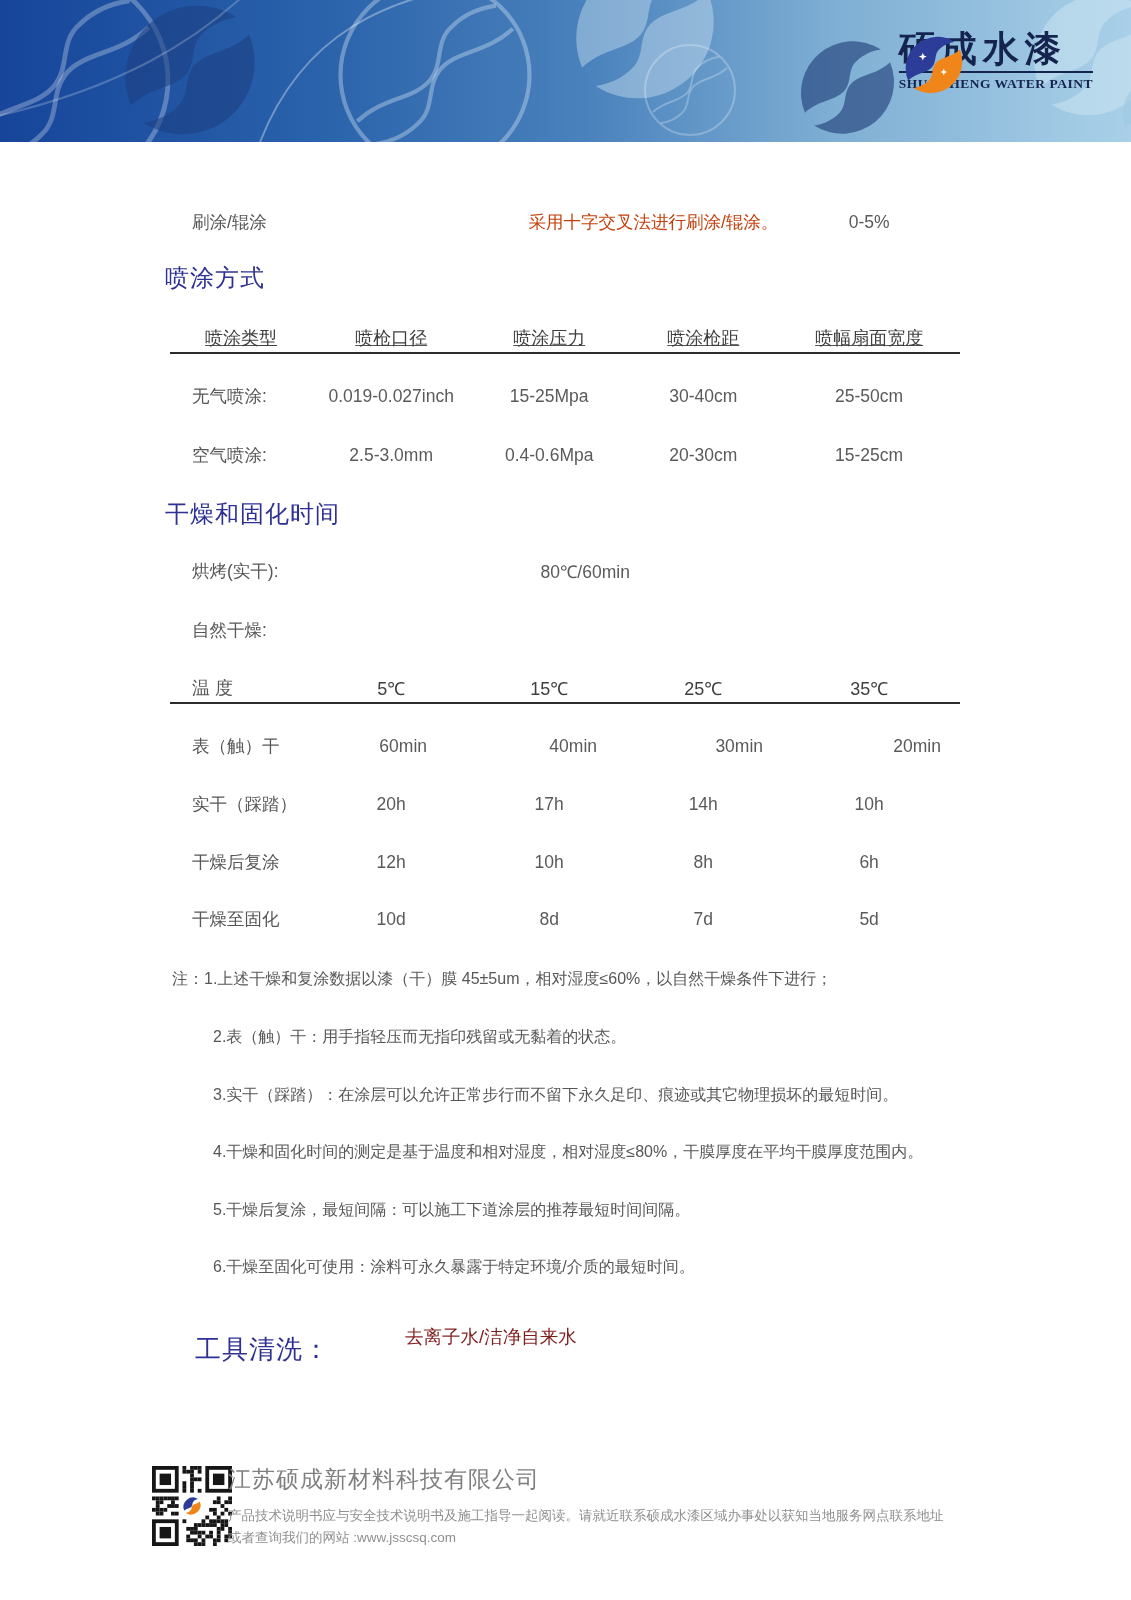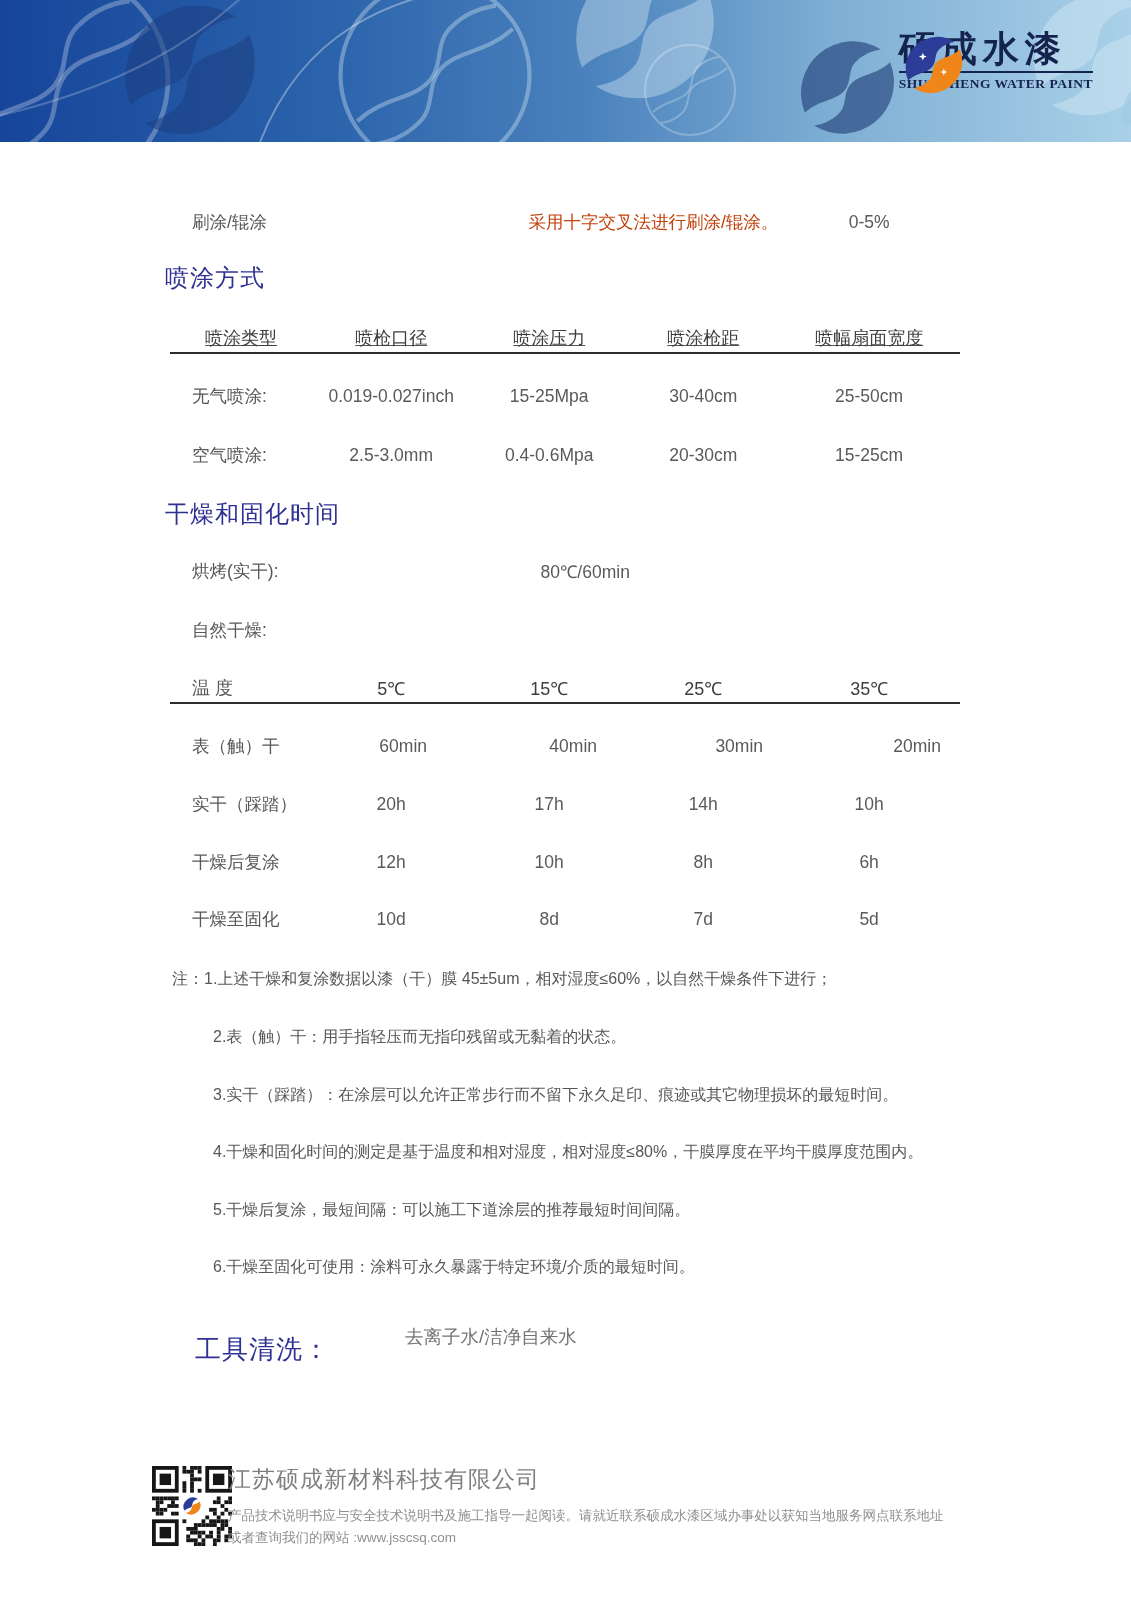--- a/index.html
+++ b/index.html
@@ -25,21 +25,21 @@
   .t-head .c{font-size:18px;color:#3e3e3e;}
   .rule{position:absolute;left:170px;width:790px;height:2px;background:#2c2c2c;}
   h2.sec{position:absolute;left:165px;margin:0;font-size:24px;font-weight:500;color:#2e3192;letter-spacing:1px;text-align:right;}
   
   .note{position:absolute;left:172px;width:810px;font-size:16px;color:#575757;line-height:22px;white-space:nowrap;}
   .note .txt{display:inline;}
   .note.indent{padding-left:41px;}
   .note .prefix{display:inline;}
   
   .clean-title{position:absolute;left:195px;top:1316px;font-size:26px;font-weight:500;color:#2e3192;letter-spacing:1px;margin-top:16px;}
-  .clean-value{position:absolute;left:405px;top:1324px;font-size:18.5px;color:#737373;}
+  .clean-value{position:absolute;left:405px;top:1324px;font-size:18.5px;color:#7f1d1d;}
   
   .qr{position:absolute;left:152px;top:1466px;width:80px;height:80px;}
   .company{position:absolute;left:228px;top:1464px;font-size:23px;color:#7f7f7f;letter-spacing:1px;}
   .foot-line{position:absolute;left:228px;width:740px;font-size:13.5px;color:#8f8f8f;line-height:21px;}
 </style>
 </head>
 <body>
 
 <svg width="0" height="0" style="position:absolute" aria-hidden="true">
   <defs>

